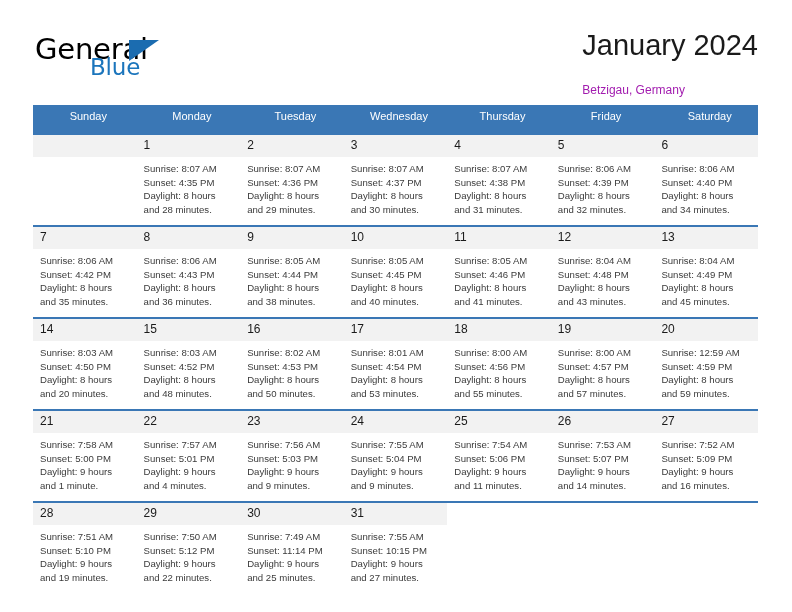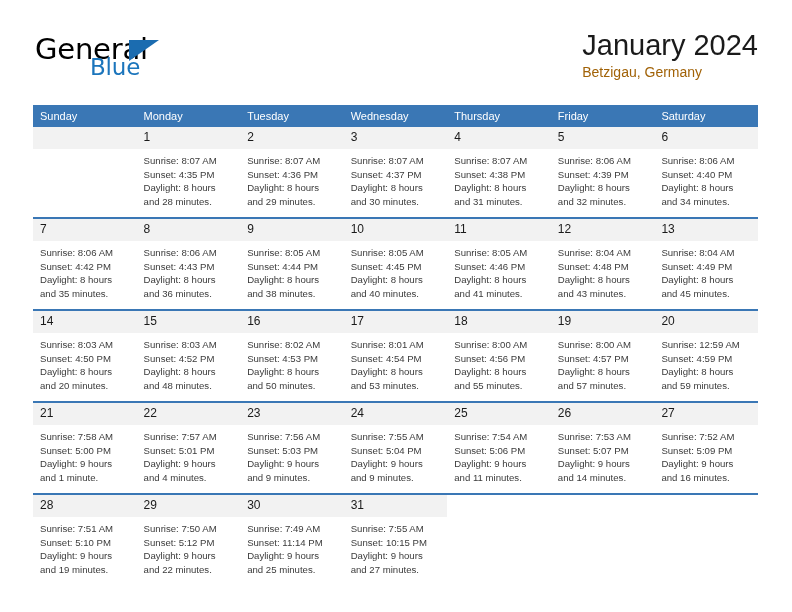--- a/index.html
+++ b/index.html
@@ -69,44 +69,44 @@
     text-align: left;
   }
   .cal-title {
     font-size: 29px;
     color: #1a1a1a;
     line-height: 34px;
     white-space: nowrap;
     font-family: "Liberation Sans", sans-serif;
   }
   .cal-subtitle {
-    font-size: 14px;
-    color: #a16207;
+    font-size: 12px;
+    color: #a21caf;
     line-height: 20px;
-    margin-top: 0;
+    margin-top: 18px;
     white-space: nowrap;
     font-family: "Liberation Sans", sans-serif;
   }
 
   
   .calendar {
     position: absolute;
     left: 33px;
     top: 105px;
     width: 725px;
     border-collapse: collapse;
     table-layout: fixed;
   }
   .calendar th {
     background: #3a77b5;
     color: #ffffff;
     font-size: 11px;
     font-weight: normal;
-    text-align: left;
-    padding: 5px 0 5px 7px;
+    text-align: center;
+    padding: 5px 0 13px 7px;
     height: 11px;
     border: none;
   }
   .calendar td {
     vertical-align: top;
     padding: 0;
     border: none;
     border-top: 2px solid #3a77b5;
     background: #ffffff;
     width: 103.57px;

